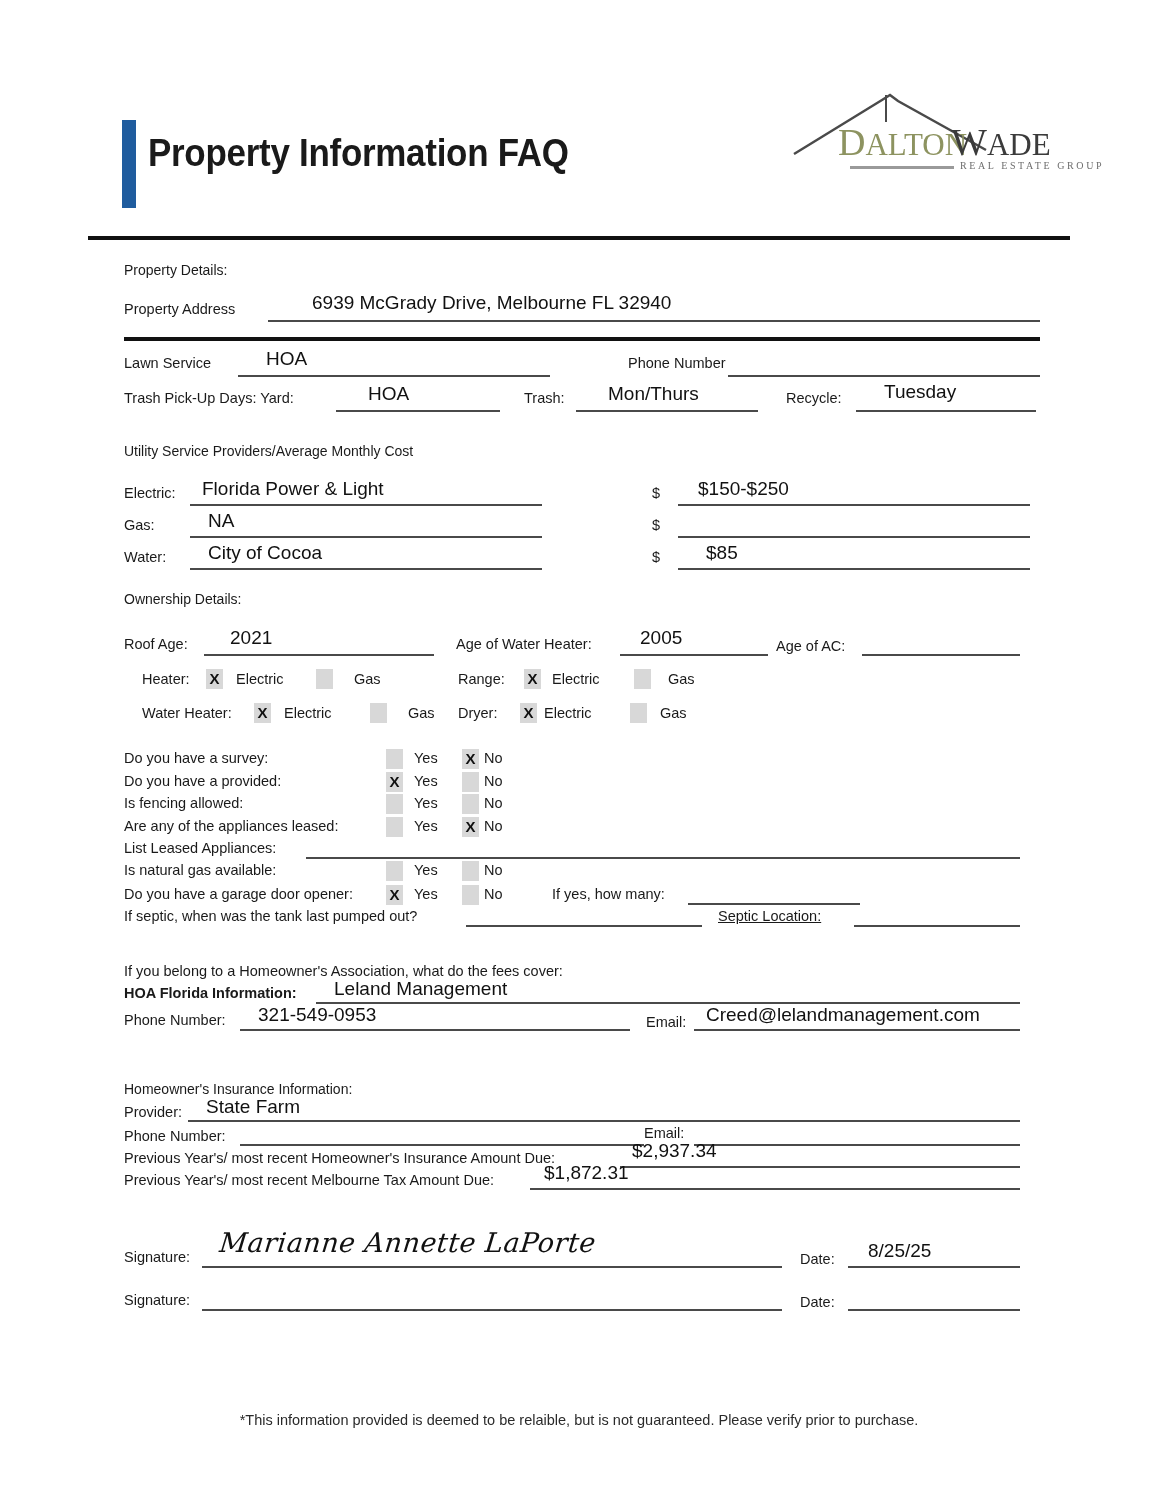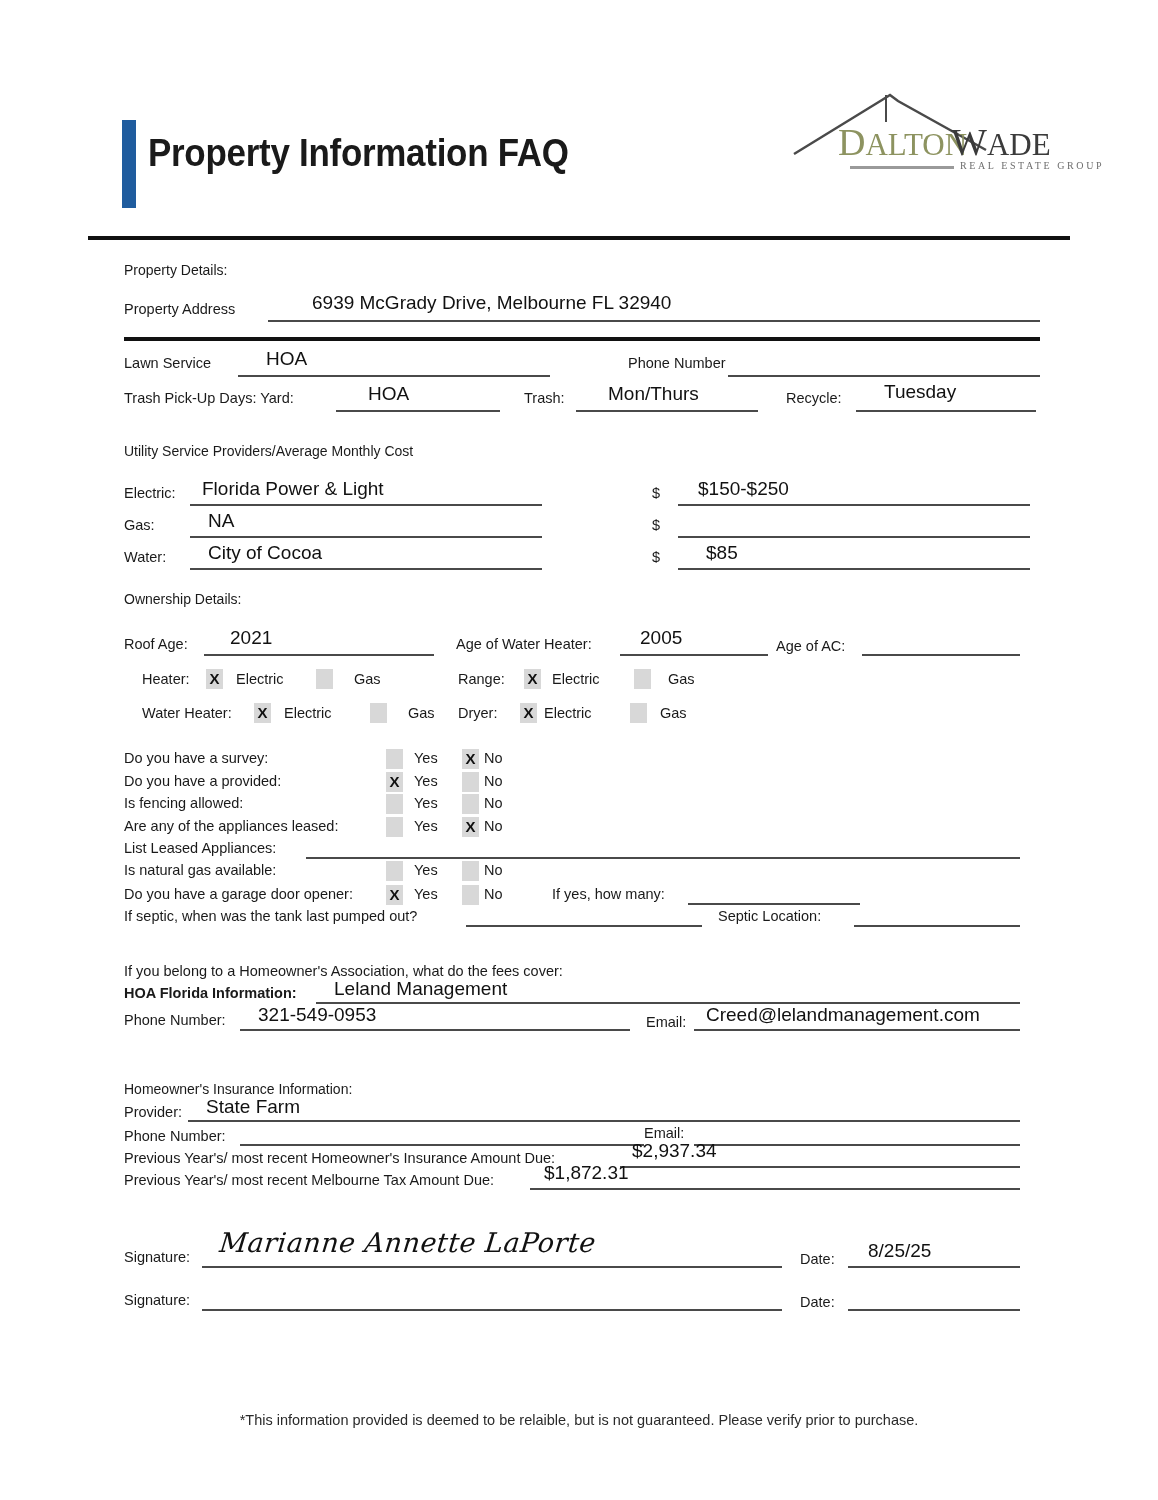--- a/index.html
+++ b/index.html
@@ -272,21 +272,21 @@
     <div class="lbl" style="left:414px; top:886px;">Yes</div>
     <div class="cb" style="left:462px; top:885px;"></div>
     <div class="lbl" style="left:484px; top:886px;">No</div>
     <div class="lbl" style="left:552px; top:886px;">If yes, how many:</div>
     <div class="val val-sm" style="left:700px; top:880px;"></div>
     <div class="rule" style="left:688px; top:903px; width:172px;"></div>
 
     <div class="lbl" style="left:124px; top:908px;">If septic, when was the tank last pumped out?</div>
     <div class="val val-sm" style="left:478px; top:902px;"></div>
     <div class="rule" style="left:466px; top:925px; width:236px;"></div>
-    <div class="lbl" style="left:718px; top:908px;">Septic Location:</div>
+    <div class="lbl" style="left:718px; top:908px;text-decoration:underline;">Septic Location:</div>
     <div class="val val-sm" style="left:866px; top:902px;"></div>
     <div class="rule" style="left:854px; top:925px; width:166px;"></div>
   </div>
 
   <div>
     <div class="lbl" style="left:124px; top:963px;">If you belong to a Homeowner's Association, what do the fees cover:</div>
 
     <div class="lbl lbl-b" style="left:124px; top:985px;">HOA Florida Information:</div>
     <div class="val" style="left:334px; top:978px;">Leland Management</div>
     <div class="rule" style="left:316px; top:1002px; width:704px;"></div>

